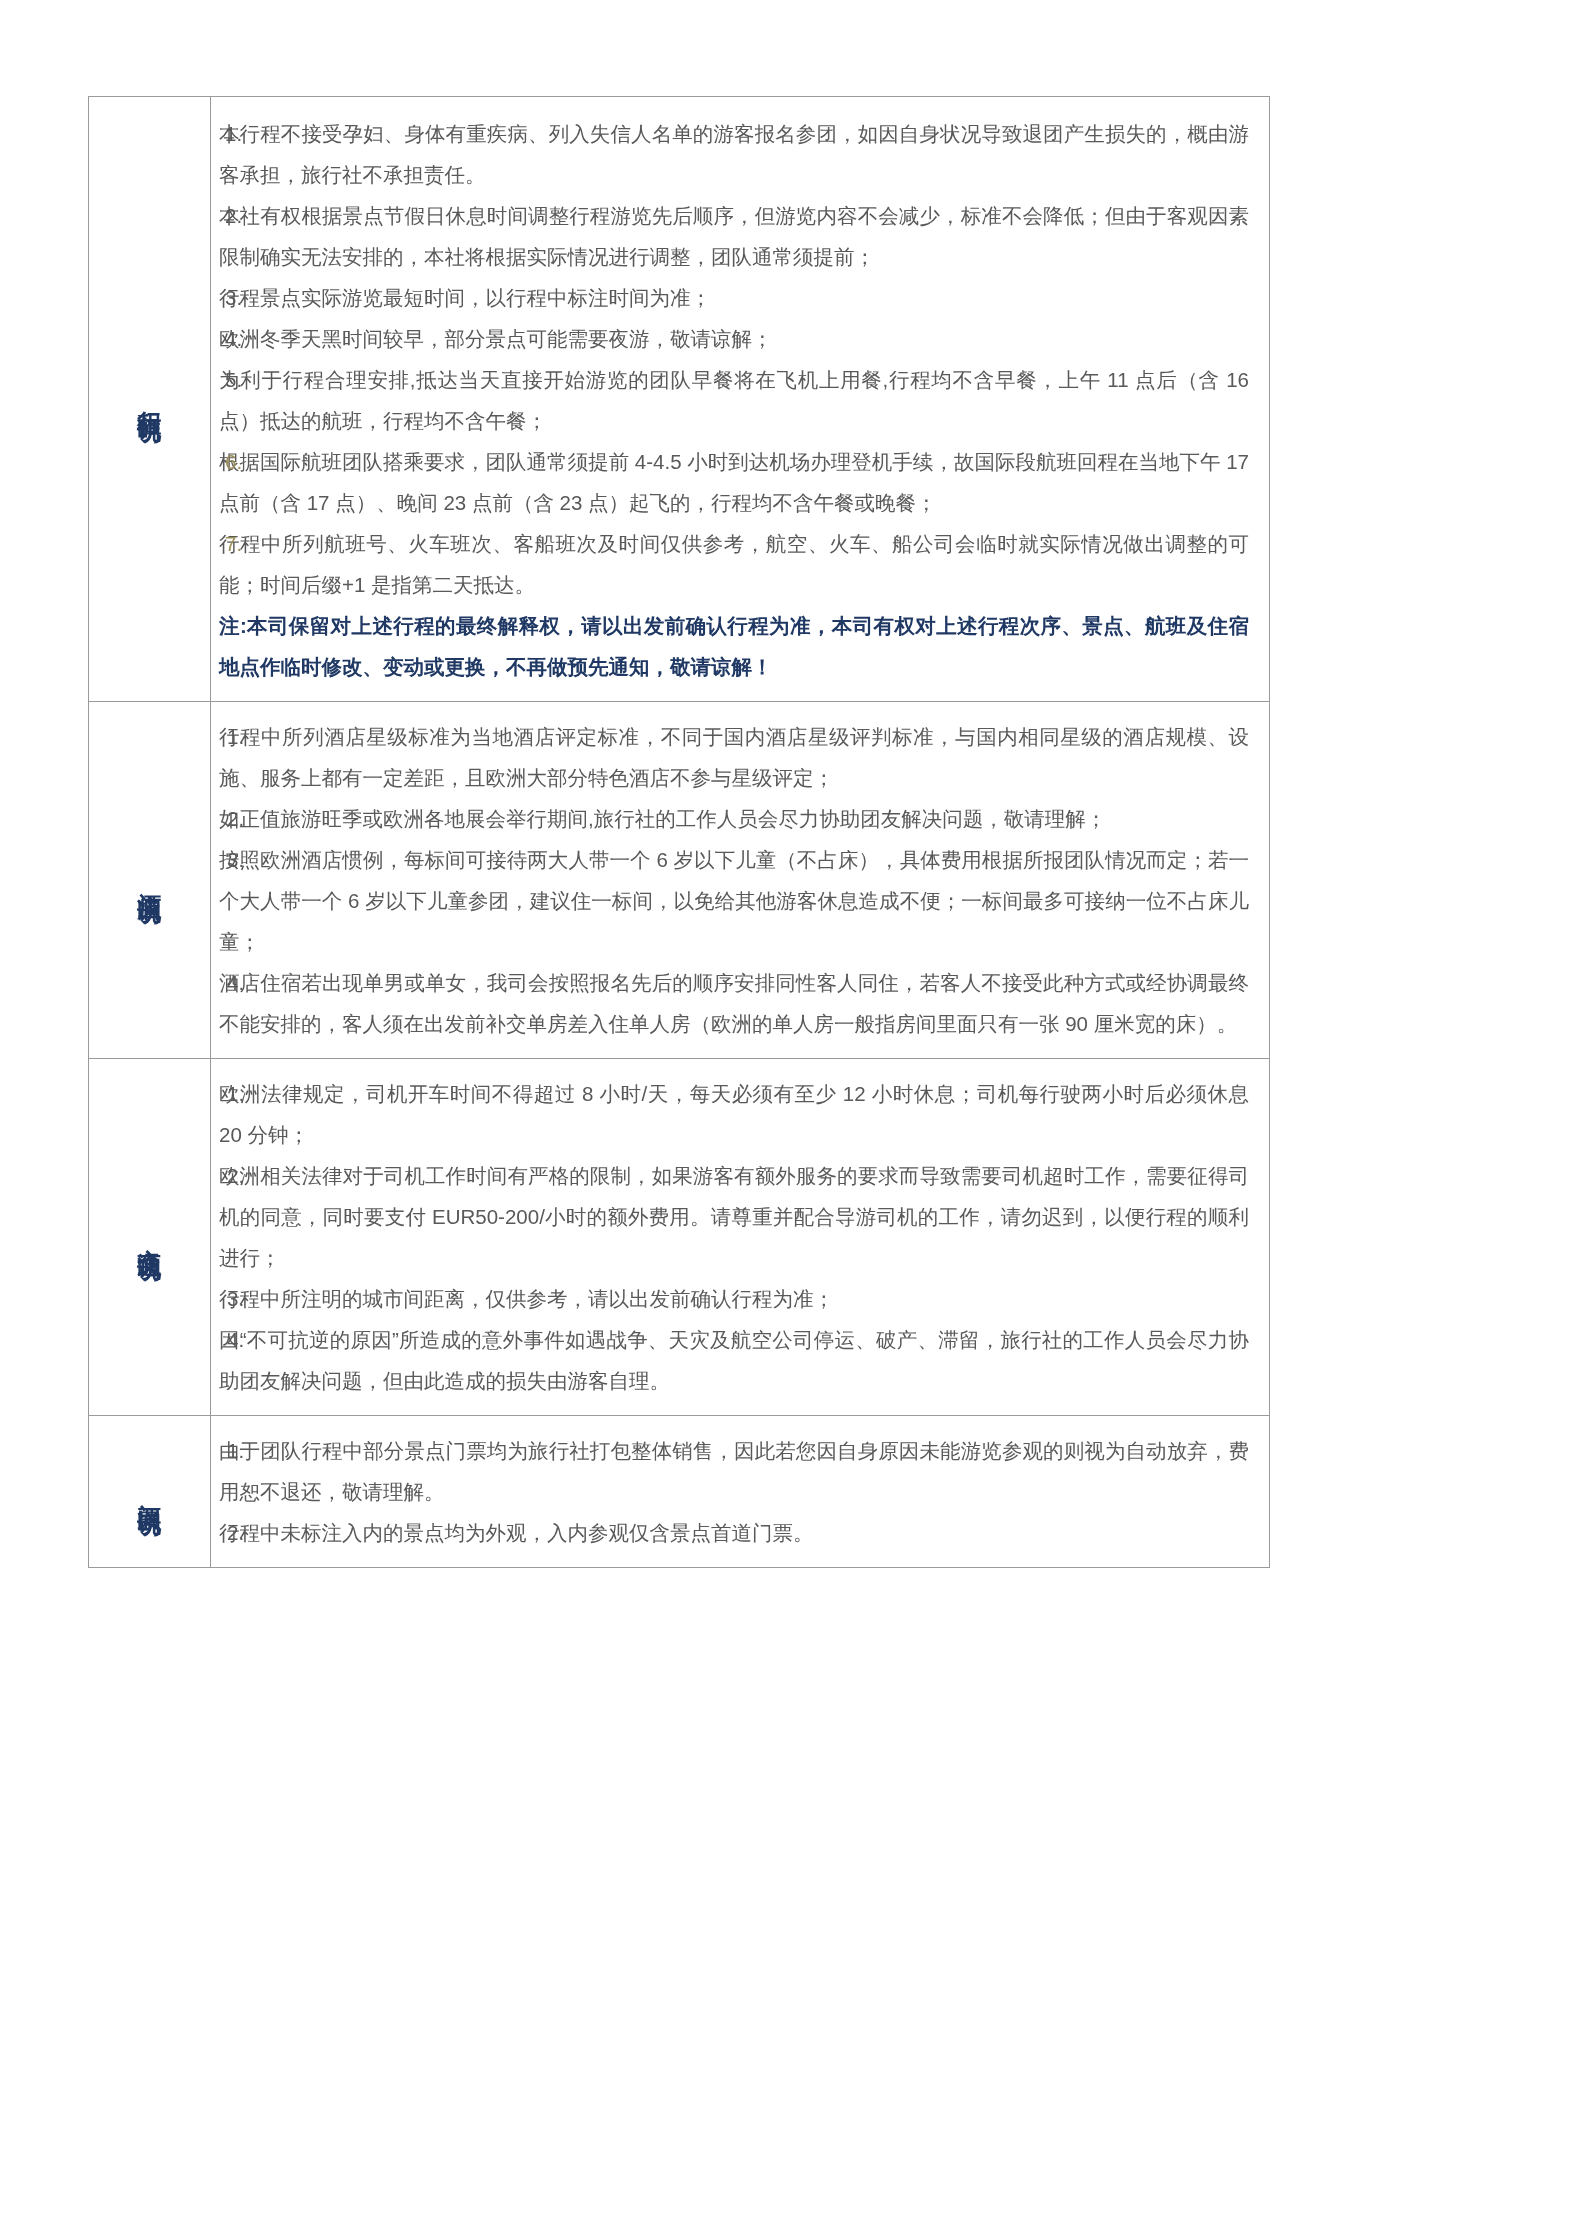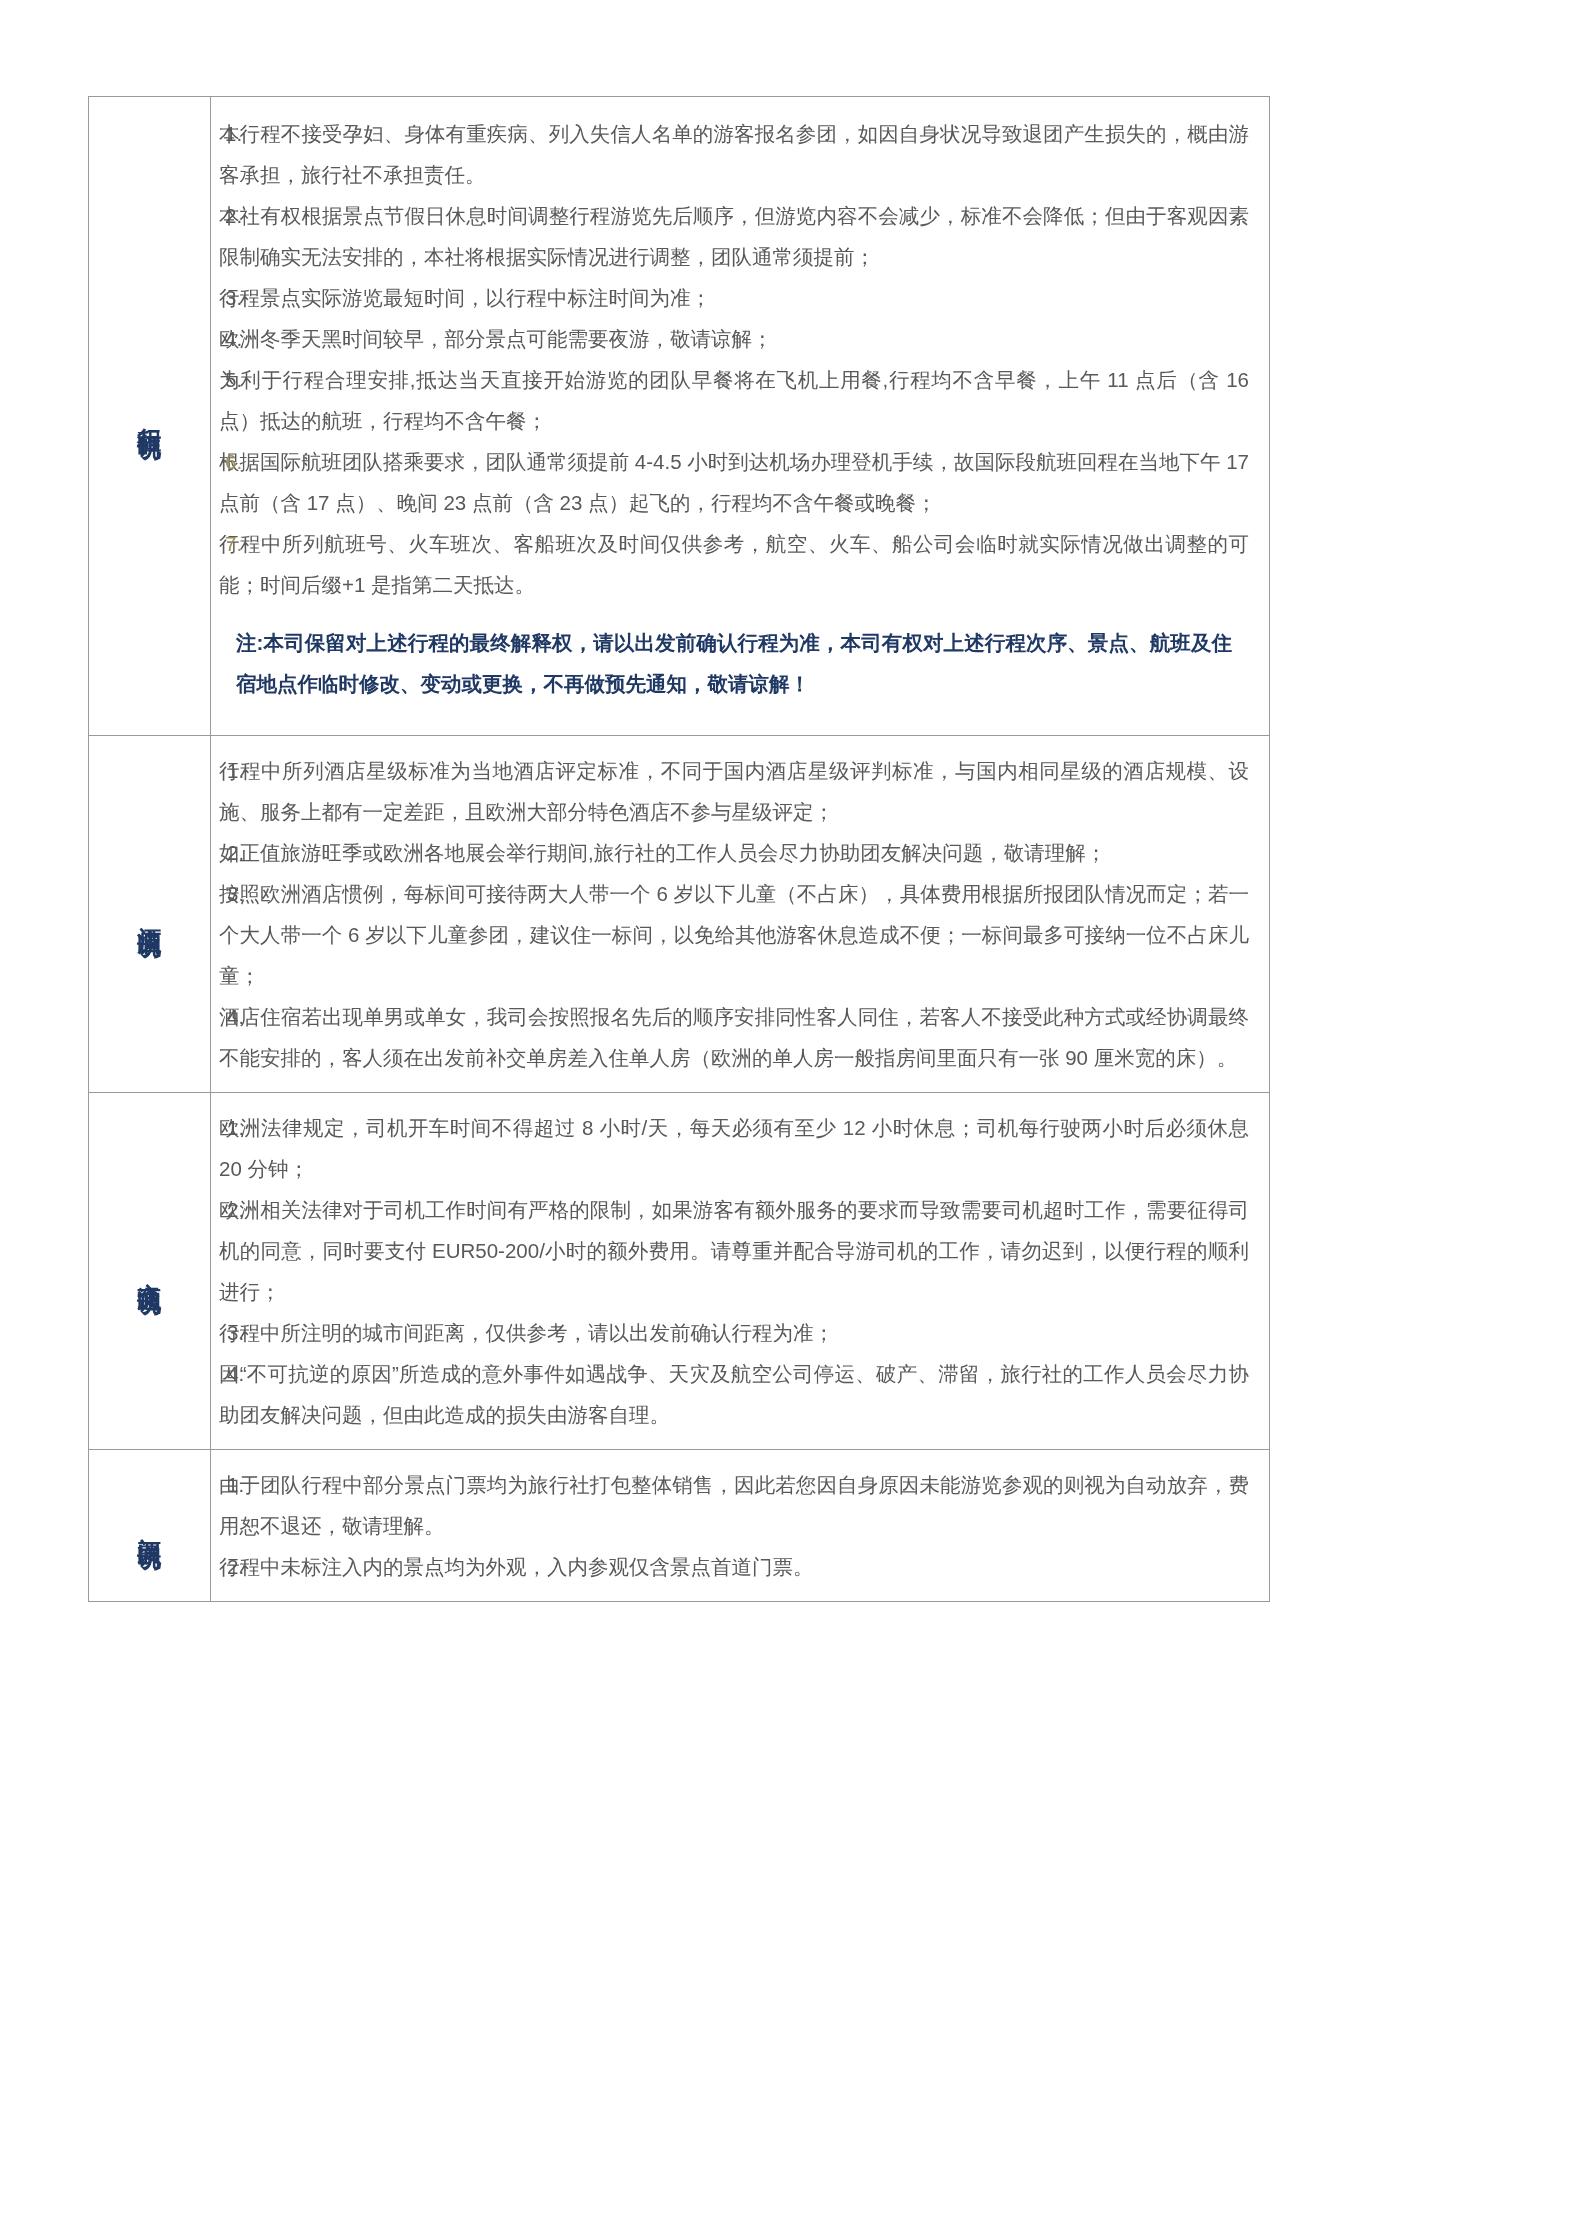--- a/index.html
+++ b/index.html
@@ -96,21 +96,21 @@
   .num-olive {
     color: #9b8e54 !important;
   }
   .note {
     font-size: 20.5px;
     line-height: 2.0;
     font-weight: bold;
     color: #1f3864;
     text-align: justify;
     text-justify: inter-ideograph;
-    margin: 17px;
+    margin: 0;
     padding: 0;
   }
   .r1 .content-cell { padding: 16px 20px 14px 8px; }
   .r2 .content-cell { padding: 14px 20px 14px 8px; }
   .r3 .content-cell { padding: 14px 20px 14px 8px; }
   .r4 .content-cell { padding: 14px 20px 14px 8px; }
 </style>
 </head>
 <body>
 

